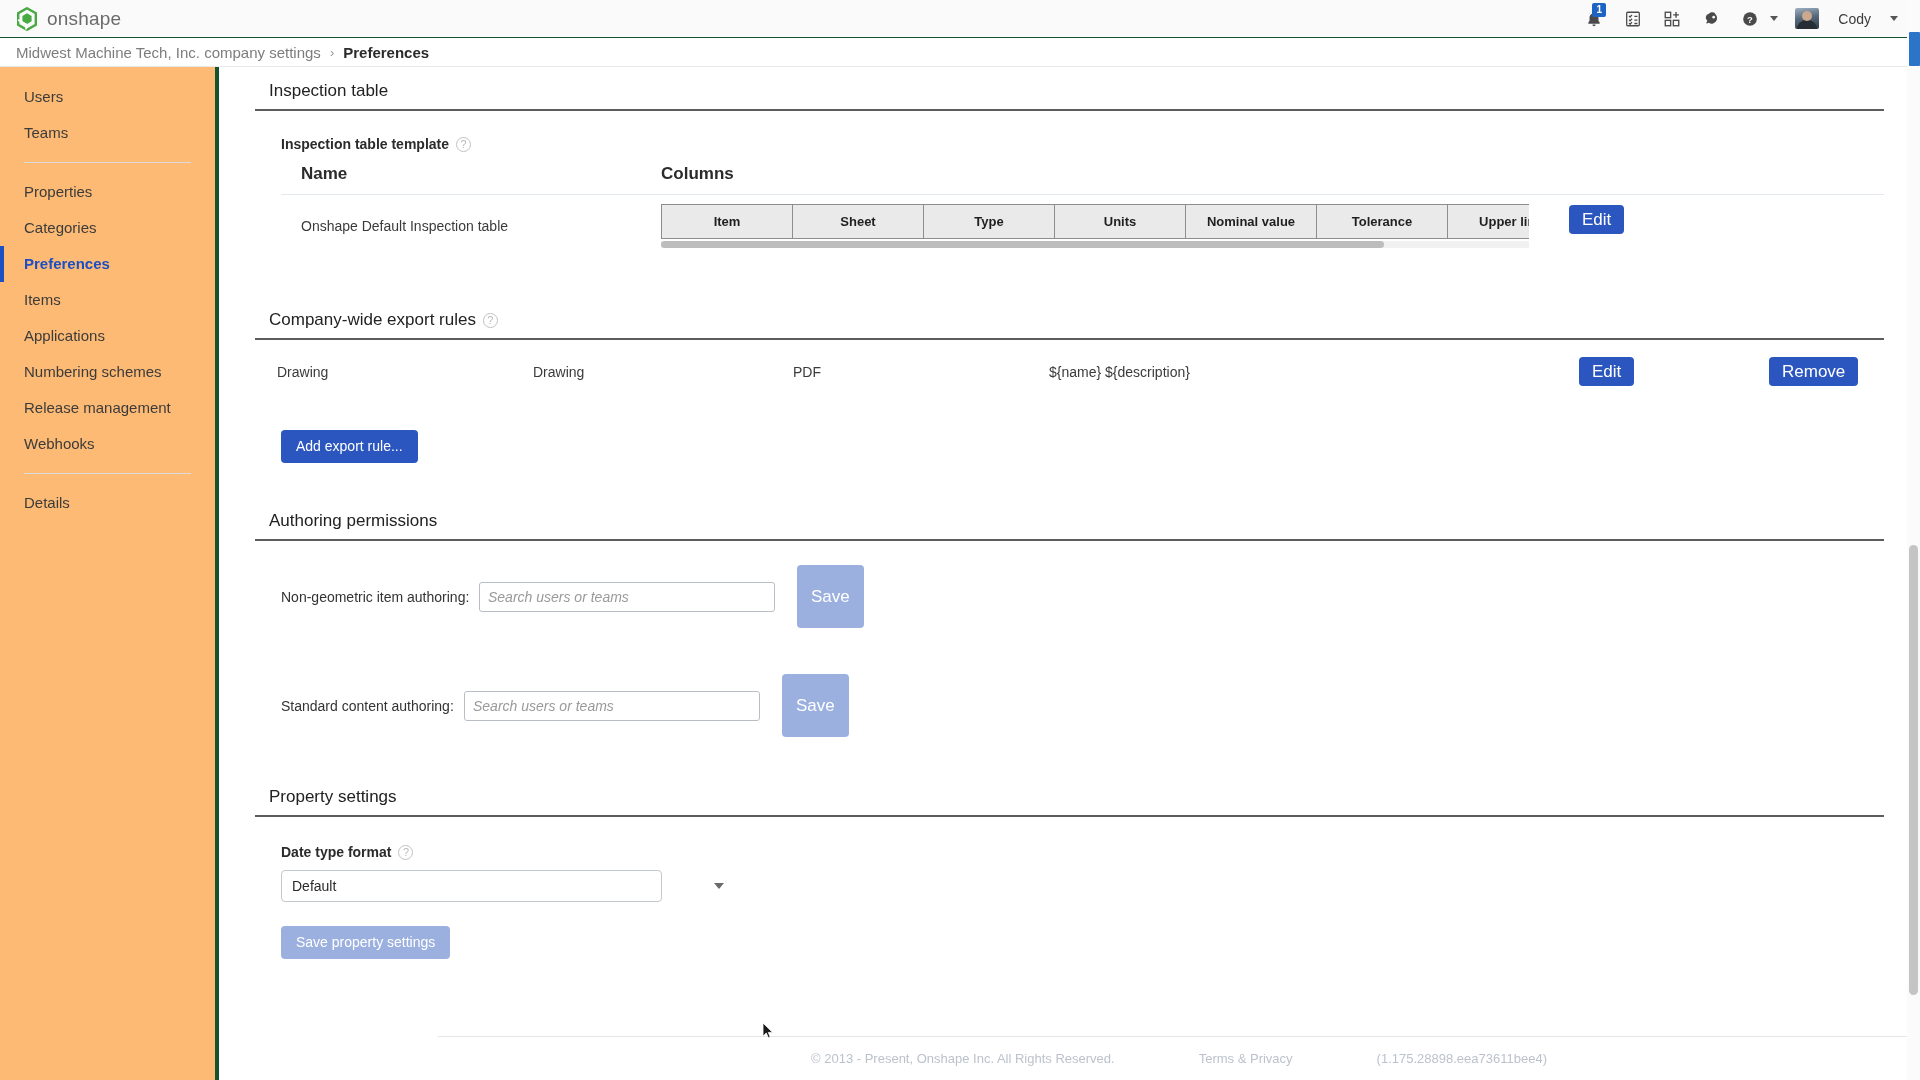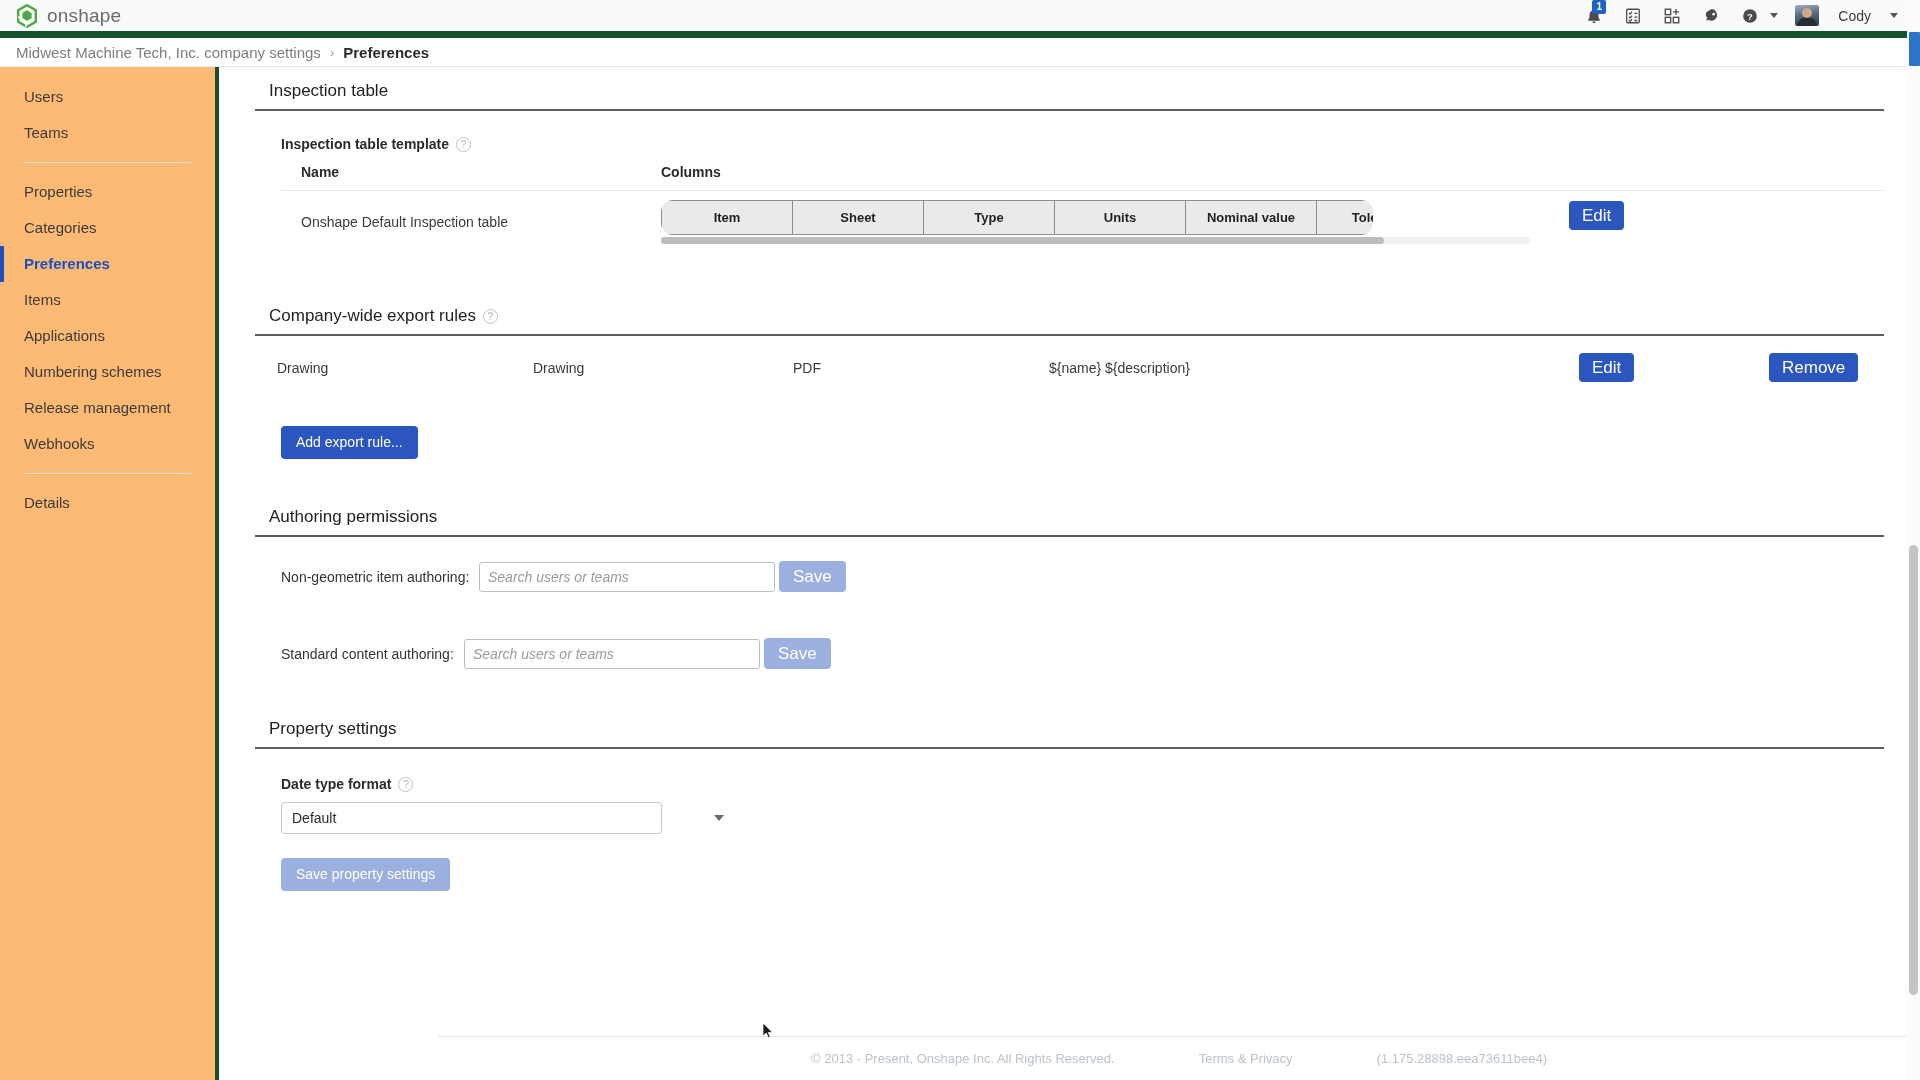--- a/index.html
+++ b/index.html
@@ -10,21 +10,21 @@
     overflow: hidden;
     font-family: "Liberation Sans", sans-serif;
     background: #ffffff;
     color: #3c3c3c;
   }
 
   
   .topbar {
     height: 38px;
     background: #fafafa;
-    border-bottom: 7px solid #14532d;
+    border-bottom: 1px solid #14532d;
     display: flex;
     align-items: center;
     padding: 0 14px 0 16px;
     position: relative;
   }
   .logo-wrap { display: flex; align-items: center; gap: 9px; }
   .logo-mark { width: 22px; height: 24px; display: block; }
   .logo-text {
     font-size: 19px;
     color: #6b6b6b;
@@ -193,41 +193,40 @@
   .sub-label {
     font-size: 14px;
     font-weight: bold;
     color: #2b2b2b;
   }
 
   
   .tbl { width: 100%; padding-left: 26px; }
   .tbl-head {
     display: flex;
-    font-size: 14px;
+    font-size: 17px;
     font-weight: bold;
     color: #2b2b2b;
     padding: 12px 0 10px 0;
     border-bottom: 1px solid #e4e8f0;
   }
   .tbl-row {
     display: flex;
     align-items: center;
     font-size: 14px;
     color: #3b3b3b;
     padding: 9px 0 0 0;
   }
   .col-name { width: 380px; flex: 0 0 380px; padding-left: 20px;}
   .col-cols { flex: 1 1 auto; }
 
   .cols-viewport {
-    width: 712px;
+    width: 868px;
     overflow: hidden;
     position: relative;
-    border-radius: 12px;
   }
   .cols-grid {
     display: flex;
     border: 1px solid #8d8d8d;
     border-right: none;
     width: 1070px;
   }
   .col-cell {
     background: #eaeaea;
     border-right: 1px solid #8d8d8d;
@@ -320,21 +319,21 @@
     border: 1px solid #b9bdc6;
     border-radius: 3px;
     padding: 0 8px;
     font-size: 14px;
     font-family: "Liberation Sans", sans-serif;
     color: #333;
     outline: none;
     background: #fff;
   }
   .perm-input::placeholder { color: #9a9a9a; font-style: italic; }
-  .perm-save { margin-left: 4px; padding: 8px 14px; }
+  .perm-save { margin-left: 22px; padding: 24px 14px; }
 
   
   .prop-label-row {
     display: flex; align-items: center; gap: 7px;
     padding: 24px 0 0 26px;
   }
   .select-wrap {
     margin: 10px 0 0 26px;
     position: relative;
     width: 455px;

